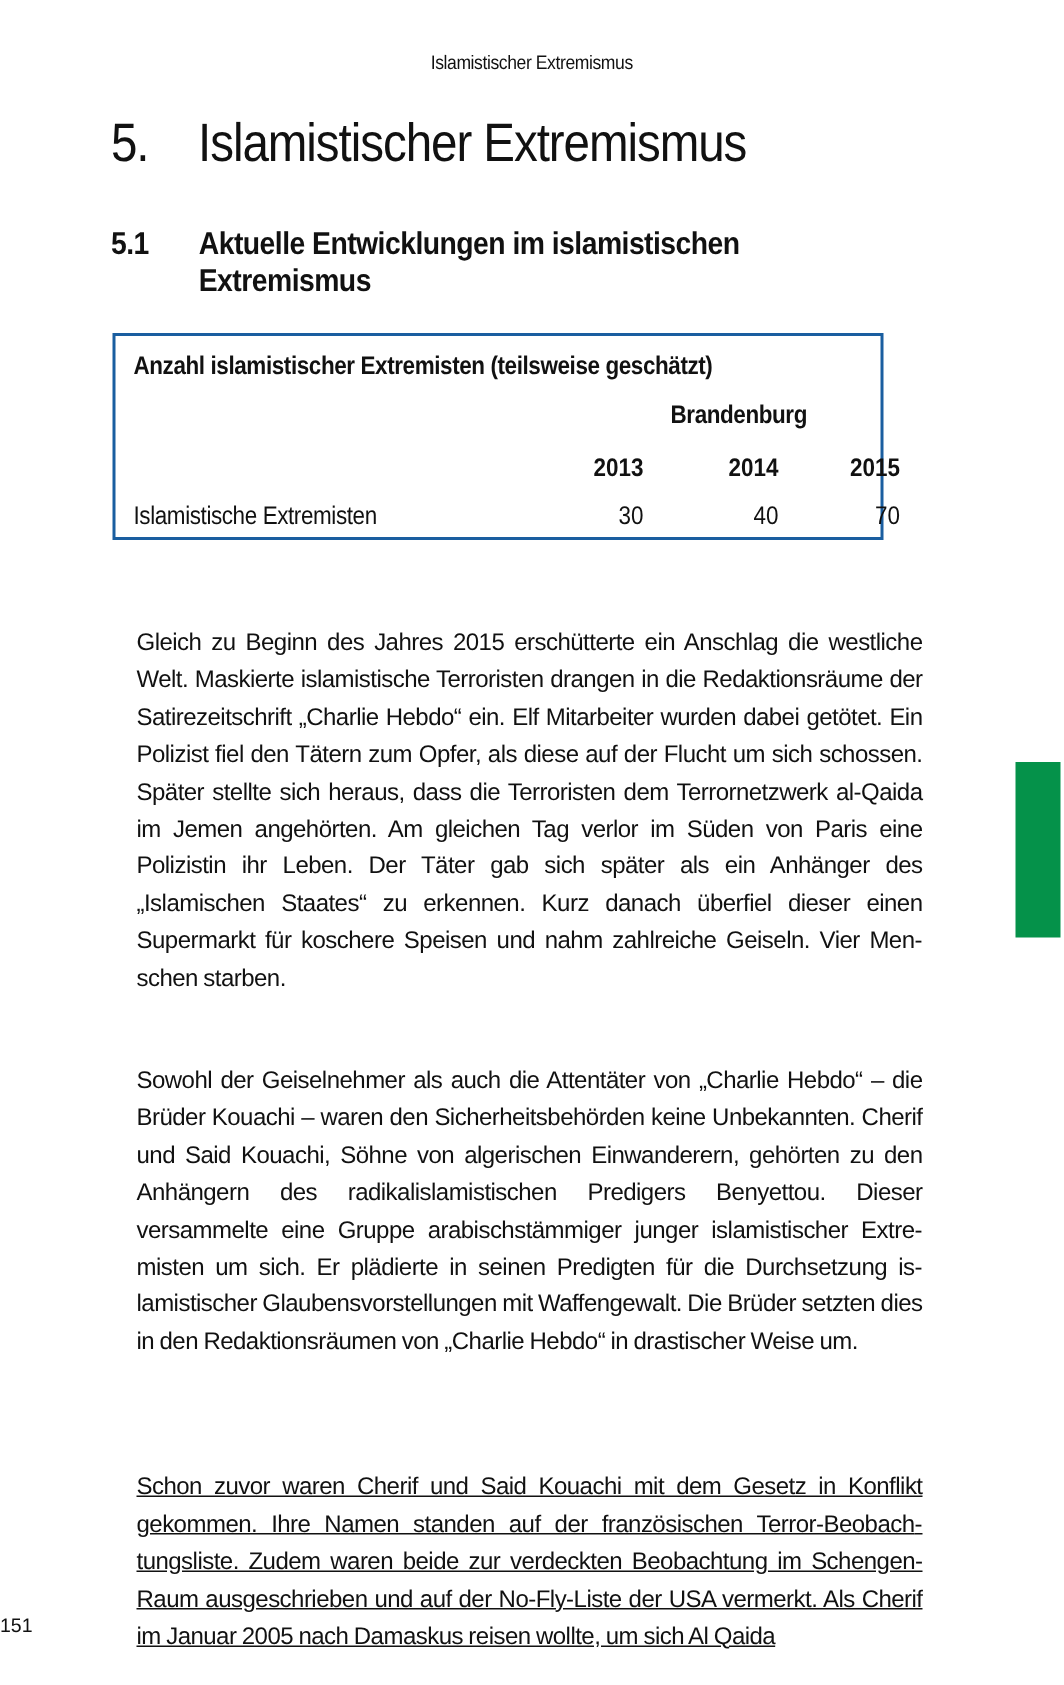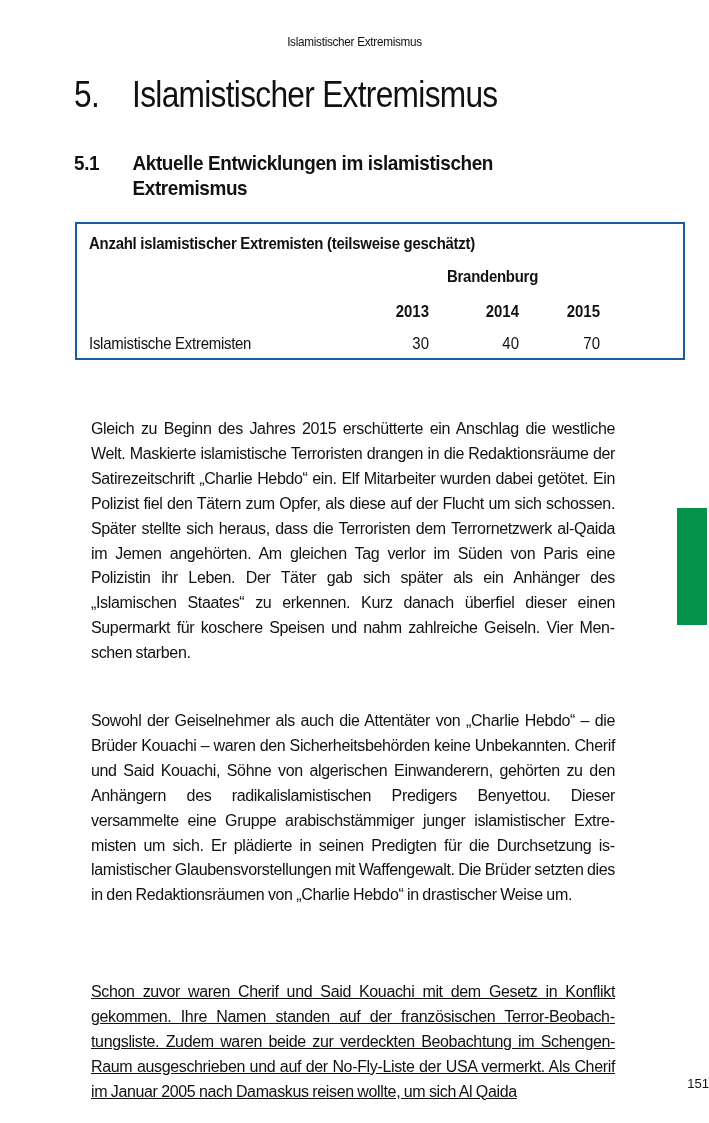--- a/index.html
+++ b/index.html
@@ -61,21 +61,21 @@
       top: 0;
     }
     .section-title .text {
       display: block;
       margin-left: 65px;
     }
     .stat-box {
       position: absolute;
       top: 222px;
       left: 75px;
-      width: 610px;
+      width: 514px;
       height: 138px;
       border: 2px solid #1a5ea0;
       box-sizing: border-box;
     }
     .stat-box .caption {
       position: absolute;
       top: 10px;
       left: 12px;
       font-size: 17px;
       font-weight: bold;
@@ -131,21 +131,21 @@
       word-spacing: -0.5px;
     }
     .p1 { top: 401px; }
     .p2 { top: 693px; }
     .p3 { top: 964px; text-decoration: underline; }
     .page-number {
       position: absolute;
       top: 1076px;
       left: 0;
       width: 709px;
-      text-align: right;
+      text-align: left;
       font-size: 13px;
     }
     .thumb-tab {
       position: absolute;
       left: 677px;
       top: 508px;
       width: 30px;
       height: 117px;
       background: #05924a;
     }

